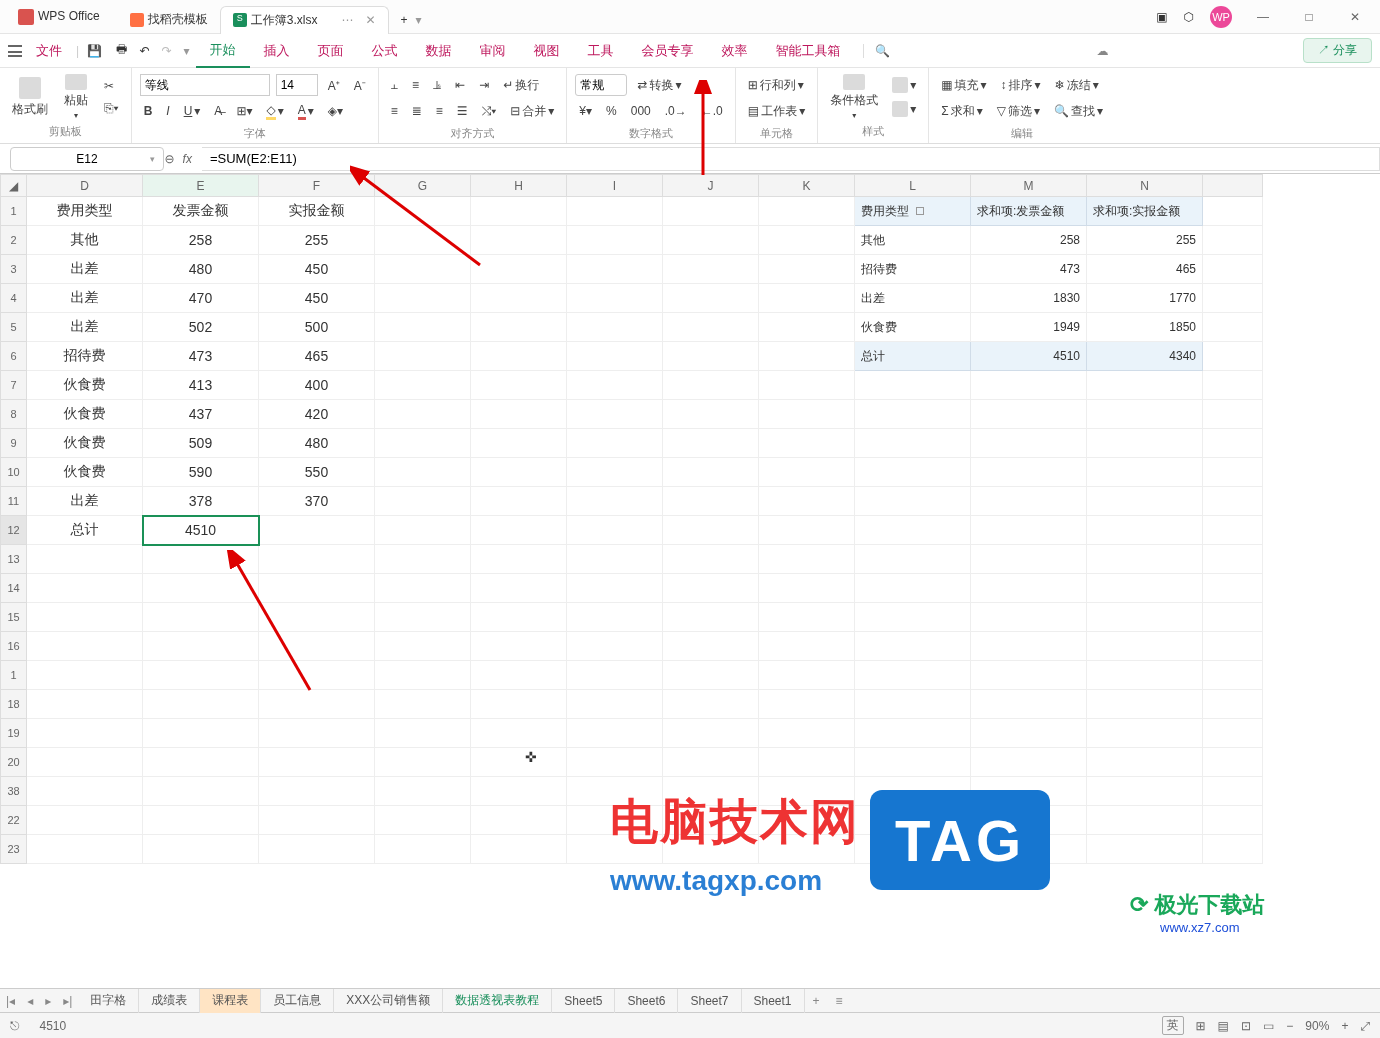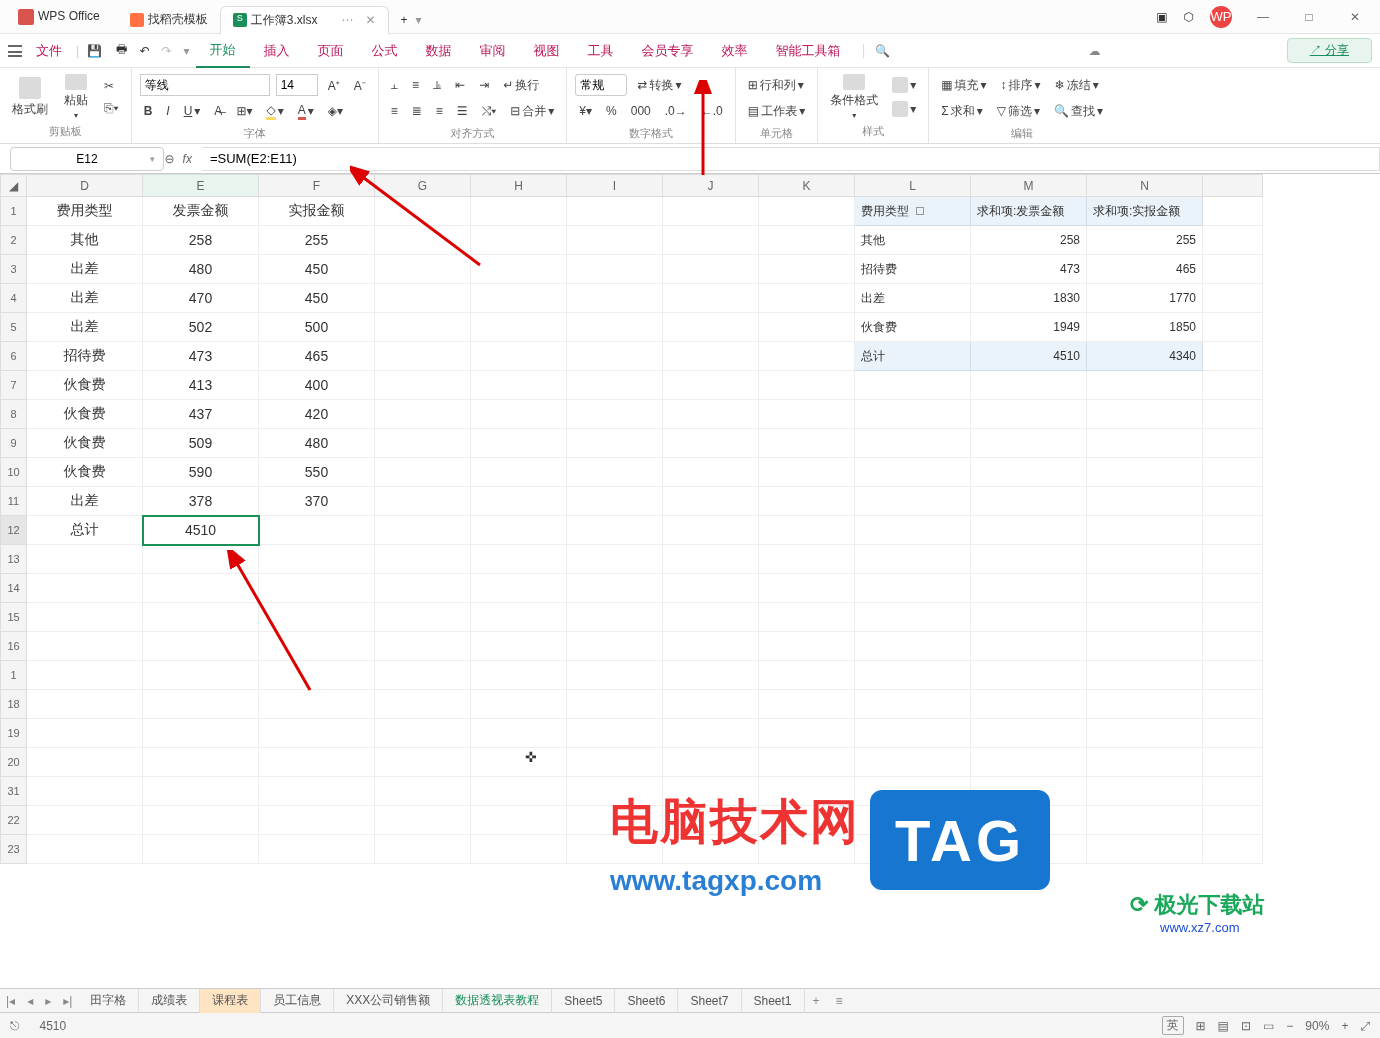--- a/index.html
+++ b/index.html
@@ -4,25 +4,25 @@
 <style>
 * { box-sizing: border-box; margin: 0; padding: 0; font-family: "Microsoft YaHei", Arial, sans-serif; }
 body { width: 1380px; height: 1038px; background: #f5f5f5; overflow: hidden; position: relative; font-size: 12px; color: #333; }
 .title-bar { height: 34px; background: #fcfcfc; display: flex; align-items: center; border-bottom: 1px solid #e5e5e5; }
 .app-name { display: flex; align-items: flex-start; padding: 0 18px; gap: 4px; }
 .app-logo { width: 16px; height: 16px; background: #d9534f; border-radius: 2px; display:inline-block;}
 .tab { height: 28px; display: flex; align-items: center; padding: 0 12px; gap: 4px; border-radius: 6px 6px 0 0; margin-top:6px;}
 .tab.active { background: #fff; border:1px solid #ddd; border-bottom:none;}
 .title-right { margin-left: auto; display: flex; align-items: center; gap: 16px; padding-right: 10px; }
 .win-btn { width: 30px; text-align: center; color:#666;}
-.avatar { width: 22px; height: 22px; background: #ef4444; border-radius: 50%; color:#fff; font-size:13px; display:flex;align-items:center;justify-content:center;}
+.avatar { width: 22px; height: 22px; background: #ec4899; border-radius: 50%; color:#fff; font-size:11px; display:flex;align-items:center;justify-content:center;}
 .menu-bar { height: 34px; background: #fff; display: flex; align-items: center; padding: 0 8px; border-bottom:1px solid #e5e5e5;}
 .menu-item { padding: 0 14px; font-size: 13px; color: #be185d; height:34px; display:flex;align-items:center;}
 .menu-item.active { color: #1a8f5c; border-bottom: 2px solid #1a8f5c; font-weight:500;}
-.share-btn { margin-left: auto; background: #e8f5ee; color: #1a8f5c; padding: 3px 22px; border-radius: 4px; font-size:12px; border:1px solid #b8e0c9;text-decoration:underline;}
+.share-btn { margin-left: auto; background: #e8f5ee; color: #1a8f5c; padding: 3px 14px; border-radius: 4px; font-size:12px; border:1px solid #b8e0c9;}
 .ribbon { background: #fff; display: flex; border-bottom: 1px solid #ddd; height:76px;}
 .ribbon-group { border-right: 1px solid #e5e5e5; padding: 4px 8px 0 8px; display:flex; flex-direction: column; }
 .ribbon-top { display: flex; align-items: center; gap: 6px; height:30px;}
 .ribbon-bot { display: flex; align-items: center; gap: 6px; height:28px;}
 .ribbon-label { text-align: center; font-size: 11px; color: #888; padding:2px 0;}
 .rbtn { display: flex; align-items: center; gap: 2px; padding: 2px 4px; color:#444; font-size:12px; white-space:nowrap;}
 .rbtn.big { flex-direction: column; height:50px; justify-content:center;}
 .ico { width: 16px; height: 16px; display:inline-block; background:#888; border-radius:2px; opacity:0.3;}
 .ico.lg { width:22px; height:22px;}
 .font-sel { border:1px solid #ccc; height:22px; width:130px; padding:0 4px; font-size:12px;}
@@ -558,21 +558,21 @@
           <td class="cell"></td>
           <td class="cell"></td>
           <td class="cell"></td>
           <td class="cell"></td>
           <td class="cell"></td>
           <td class="cell"></td>
           <td class="cell"></td>
           <td class="cell"></td>
         </tr>
         <tr>
-          <td class="rowhdr">31</td>
+          <td class="rowhdr">38</td>
           <td class="cell"></td>
           <td class="cell"></td>
           <td class="cell"></td>
           <td class="cell"></td>
           <td class="cell"></td>
           <td class="cell"></td>
           <td class="cell"></td>
           <td class="cell"></td>
           <td class="cell"></td>
           <td class="cell"></td>

